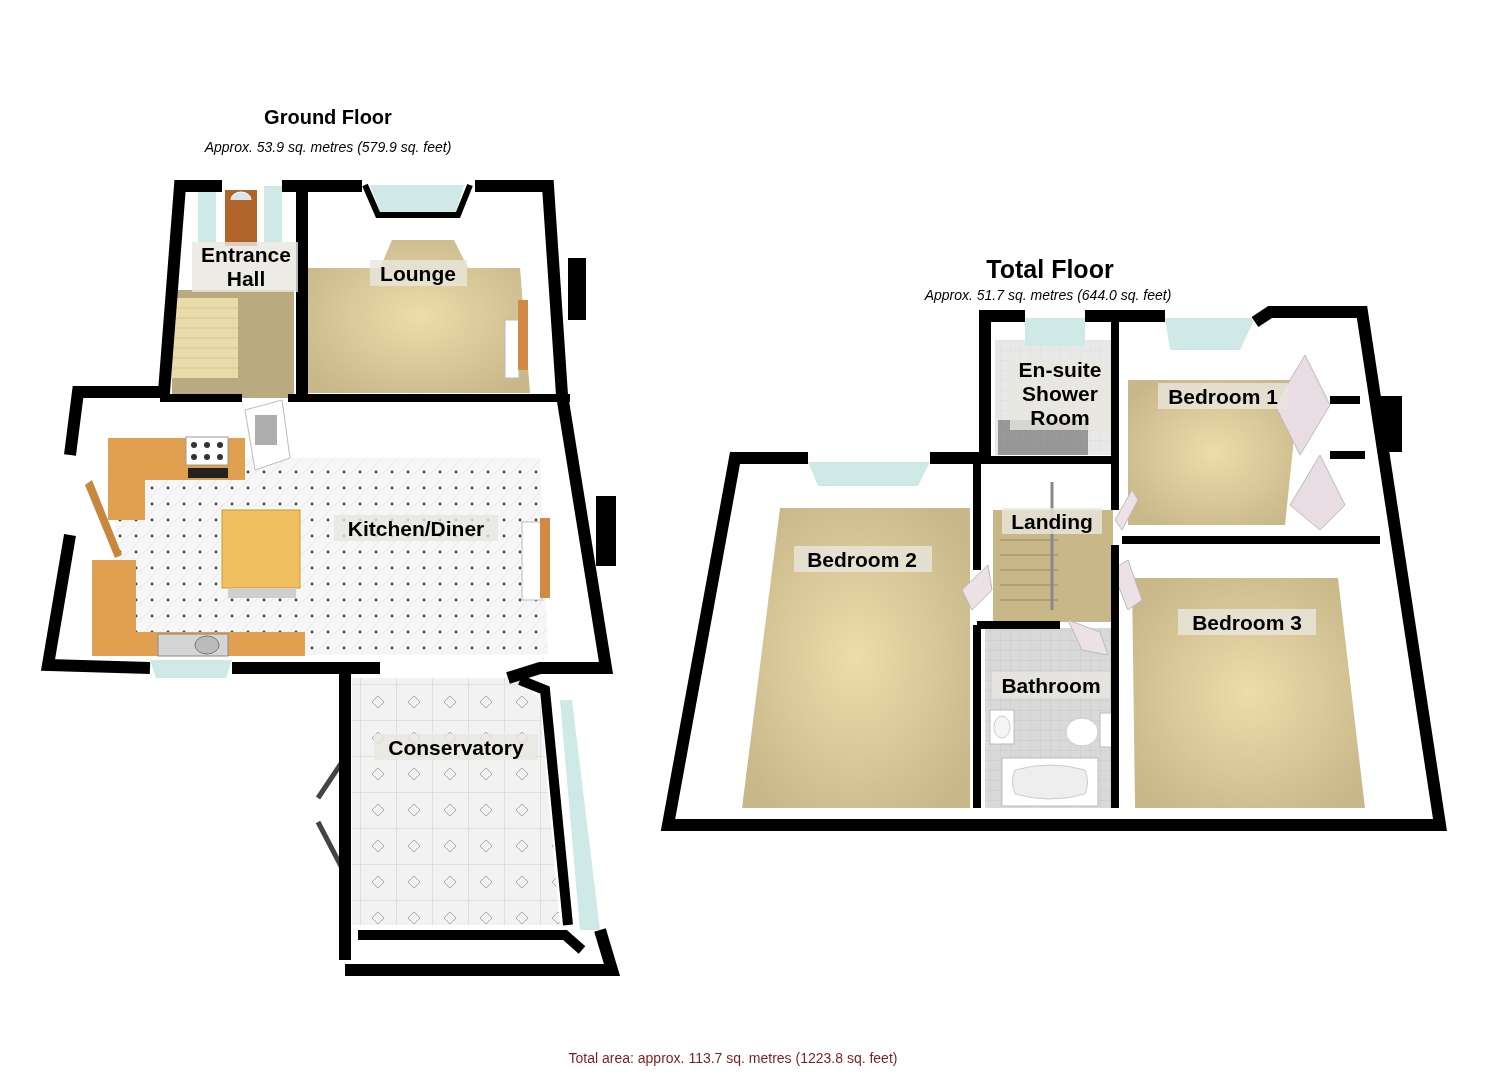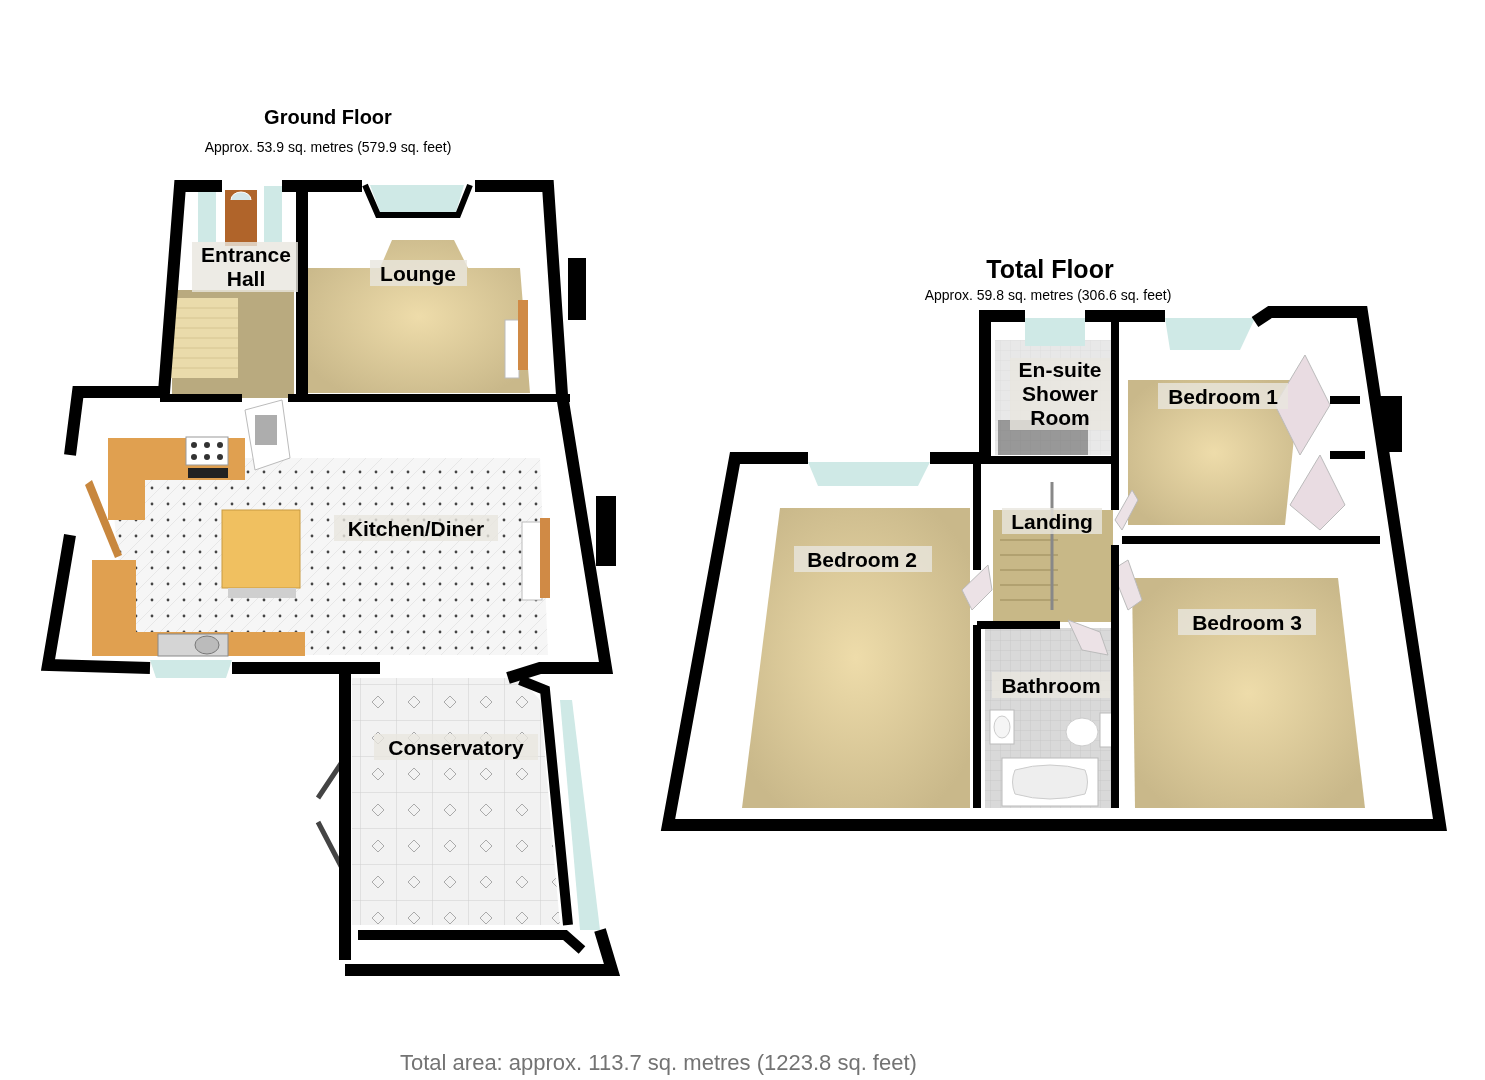--- a/index.html
+++ b/index.html
@@ -1,32 +1,32 @@
 <!DOCTYPE html>
 <html><head>
 <meta charset="utf-8">
 <style>
   html, body { margin:0; padding:0; background:#ffffff; }
   body { width:1485px; height:1080px; position:relative; overflow:hidden;
          font-family:"Liberation Sans", sans-serif; }
   .title { position:absolute; font-weight:bold; color:#000; text-align:center; }
-  .subtitle { position:absolute; color:#000; font-size:14px; text-align:center; }
-  .total { position:absolute; font-size:22px; color:#737373; text-align:left; }
+  .subtitle { position:absolute; color:#000; font-size:14px; text-align:center;font-style:italic; }
+  .total { position:absolute; font-size:14px; color:#7f1d1d; text-align:center; }
   svg.plan { position:absolute; left:0; top:0; }
   .room-label { font-family:"Liberation Sans", sans-serif; font-weight:bold; font-size:21px; fill:#000; }
   .lbl-bg { fill:#e8e6df; opacity:0.8; }
 </style>
 </head>
 <body>
 
 <div class="title" style="left:178px; top:106px; width:300px; font-size:20px;">Ground Floor</div>
 <div class="subtitle" style="left:170px; top:139px; width:316px;">Approx. 53.9 sq. metres (579.9 sq. feet)</div>
 
 <div class="title" style="left:900px; top:255px; width:300px; font-size:25px;">Total Floor</div>
-<div class="subtitle" style="left:890px; top:287px; width:316px;">Approx. 59.8 sq. metres (306.6 sq. feet)</div>
+<div class="subtitle" style="left:890px; top:287px; width:316px;">Approx. 51.7 sq. metres (644.0 sq. feet)</div>
 
 <svg class="plan" width="1485" height="1080" viewBox="0 0 1485 1080">
   <defs>
     <pattern id="dots" width="16" height="16" patternUnits="userSpaceOnUse">
       <rect width="16" height="16" fill="#f6f6f6"></rect>
       <circle cx="8" cy="8" r="1.4" fill="#444"></circle>
       <path d="M0 8 L8 0 M8 16 L16 8" stroke="#ddd" stroke-width="0.6"></path>
     </pattern>
     <pattern id="diamonds" width="36" height="36" patternUnits="userSpaceOnUse">
       <rect width="36" height="36" fill="#f2f2f2"></rect>

